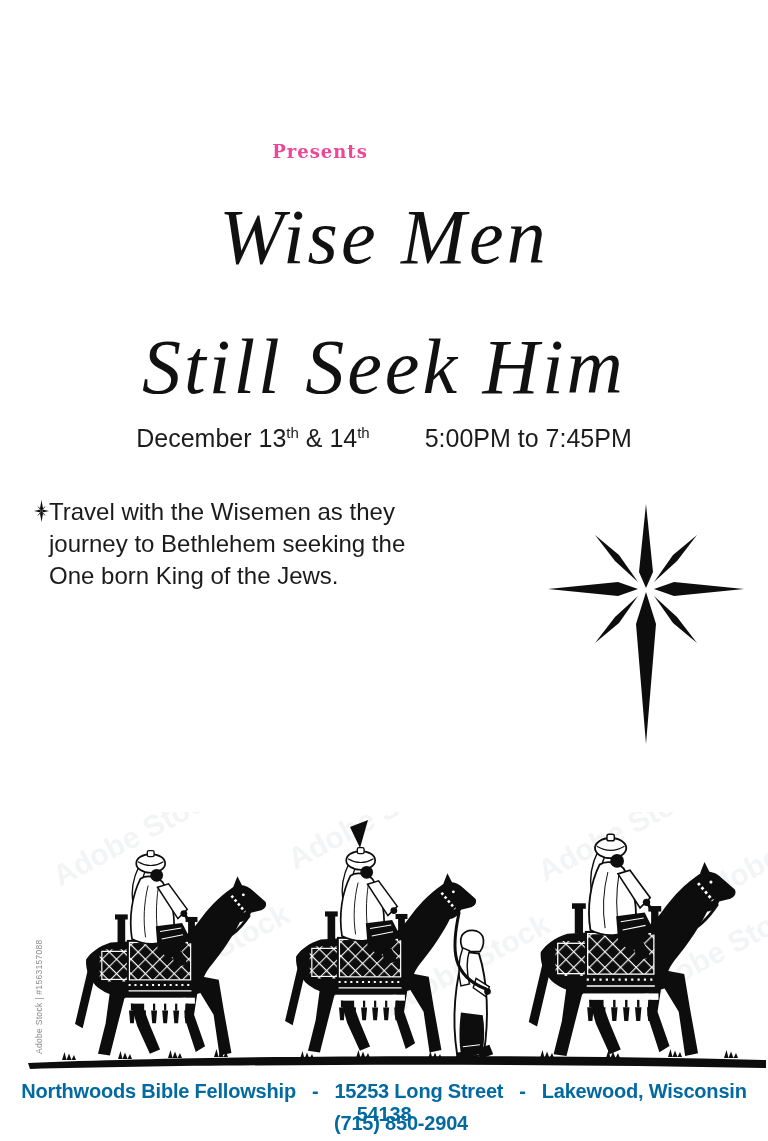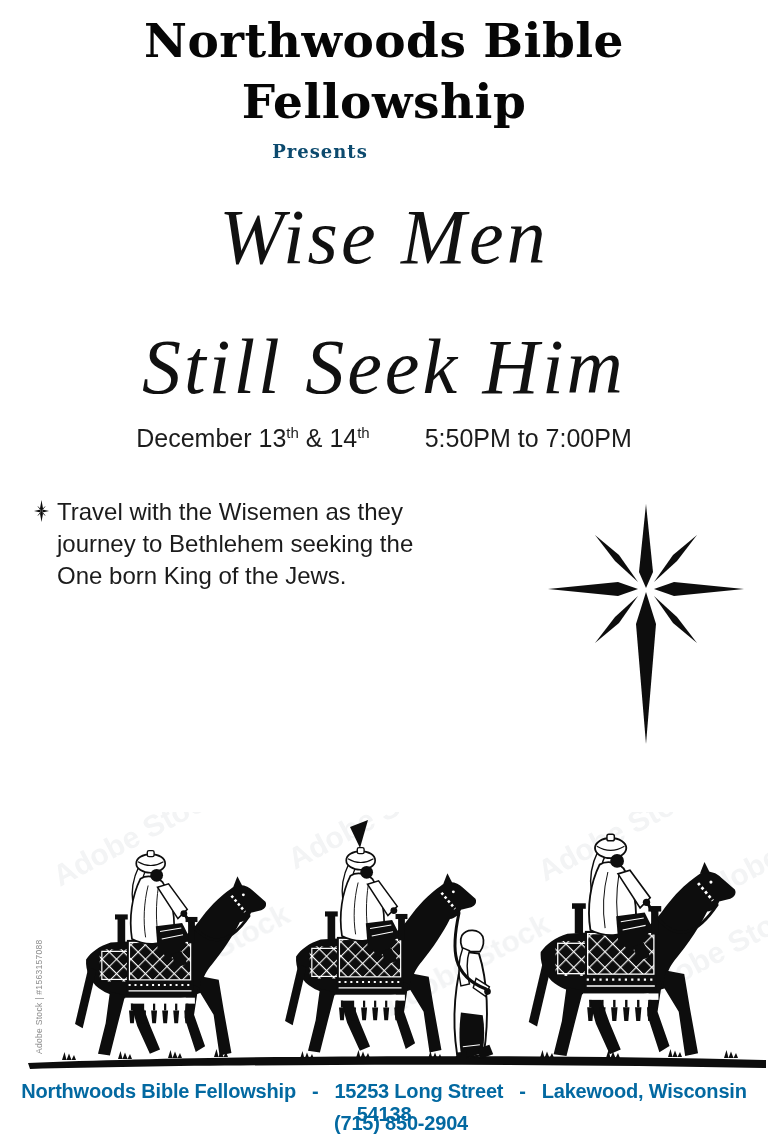--- a/index.html
+++ b/index.html
@@ -11,21 +11,21 @@
   
   .title{
     position:absolute;top:10px;left:0;width:768px;text-align:center;
     font-family:"DejaVu Serif","Liberation Serif",serif;
     font-weight:900;font-size:47px;line-height:61px;color:#060606;
     letter-spacing:.5px;
   }
   .presents{
     position:absolute;top:141px;left:0;width:640px;text-align:center;
     font-family:"DejaVu Serif","Liberation Serif",serif;
-    font-weight:800;font-size:18px;color:#0c4a6e;letter-spacing:1px;
+    font-weight:800;font-size:18px;color:#ec4899;letter-spacing:1px;
   }
   
   .script-line{
     position:absolute;left:0;width:768px;text-align:center;
     font-family:"Liberation Serif","DejaVu Serif",serif;
     font-style:italic;font-weight:500;color:#111;
     font-size:78px;line-height:1;letter-spacing:3px;
   }
   .script-1{top:198px;}
   .script-2{top:328px;}
@@ -35,21 +35,21 @@
     display:flex;justify-content:center;gap:55px;
     font-size:25px;color:#1c1c1c;
   }
   .when-row sup{font-size:60%;line-height:0;}
   
   .bullets{
     position:absolute;top:496px;left:34px;width:414px;
     list-style:none;margin:0;padding:0;
   }
   .bullets li{
-    display:flex;align-items:flex-start;gap:8px;
+    display:flex;align-items:flex-start;
     margin:0 0 14px 0;font-size:24px;line-height:32px;color:#1b1b1b;
   }
   .bullet-star{flex:0 0 auto;margin-top:4px;}
   
   .big-star{position:absolute;top:502px;left:546px;width:200px;height:244px;}
   
   .camels{position:absolute;top:812px;left:0;width:768px;height:263px;}
   
   .footer-line{
     position:absolute;left:0;width:768px;text-align:center;
@@ -57,32 +57,28 @@
   }
   .footer-1{top:1080px;}
   .footer-2{top:1112px;margin-left:17px;}
   .sep{display:inline-block;margin:0 16px;}
 </style>
 </head>
 <body>
 
 <div class="page">
 
-  <div class="title">
-    <div>Northwoods Bible</div>
-    <div>Fellowship</div>
-  </div>
   <div class="presents">Presents</div>
 
   <div class="script-line script-1">Wise Men</div>
   <div class="script-line script-2">Still Seek Him</div>
 
   <div class="when-row">
     <span><span>December 13</span><sup>th</sup><span> &amp; 14</span><sup>th</sup></span>
-    <span>5:50PM to 7:00PM</span>
+    <span>5:00PM to 7:45PM</span>
   </div>
 
   <ul class="bullets">
     <li>
       <svg class="bullet-star" width="15" height="22" viewBox="0 0 15 22">
         <g fill="#0d0d0d">
           <polygon points="7.5,0 9,8.5 7.5,11 6,8.5"></polygon>
             <polygon points="7.5,22 9,13.5 7.5,11 6,13.5"></polygon>
           <polygon points="0,11 5.5,9.8 7.5,11 5.5,12.2"></polygon>
             <polygon points="15,11 9.5,9.8 7.5,11 9.5,12.2"></polygon>

